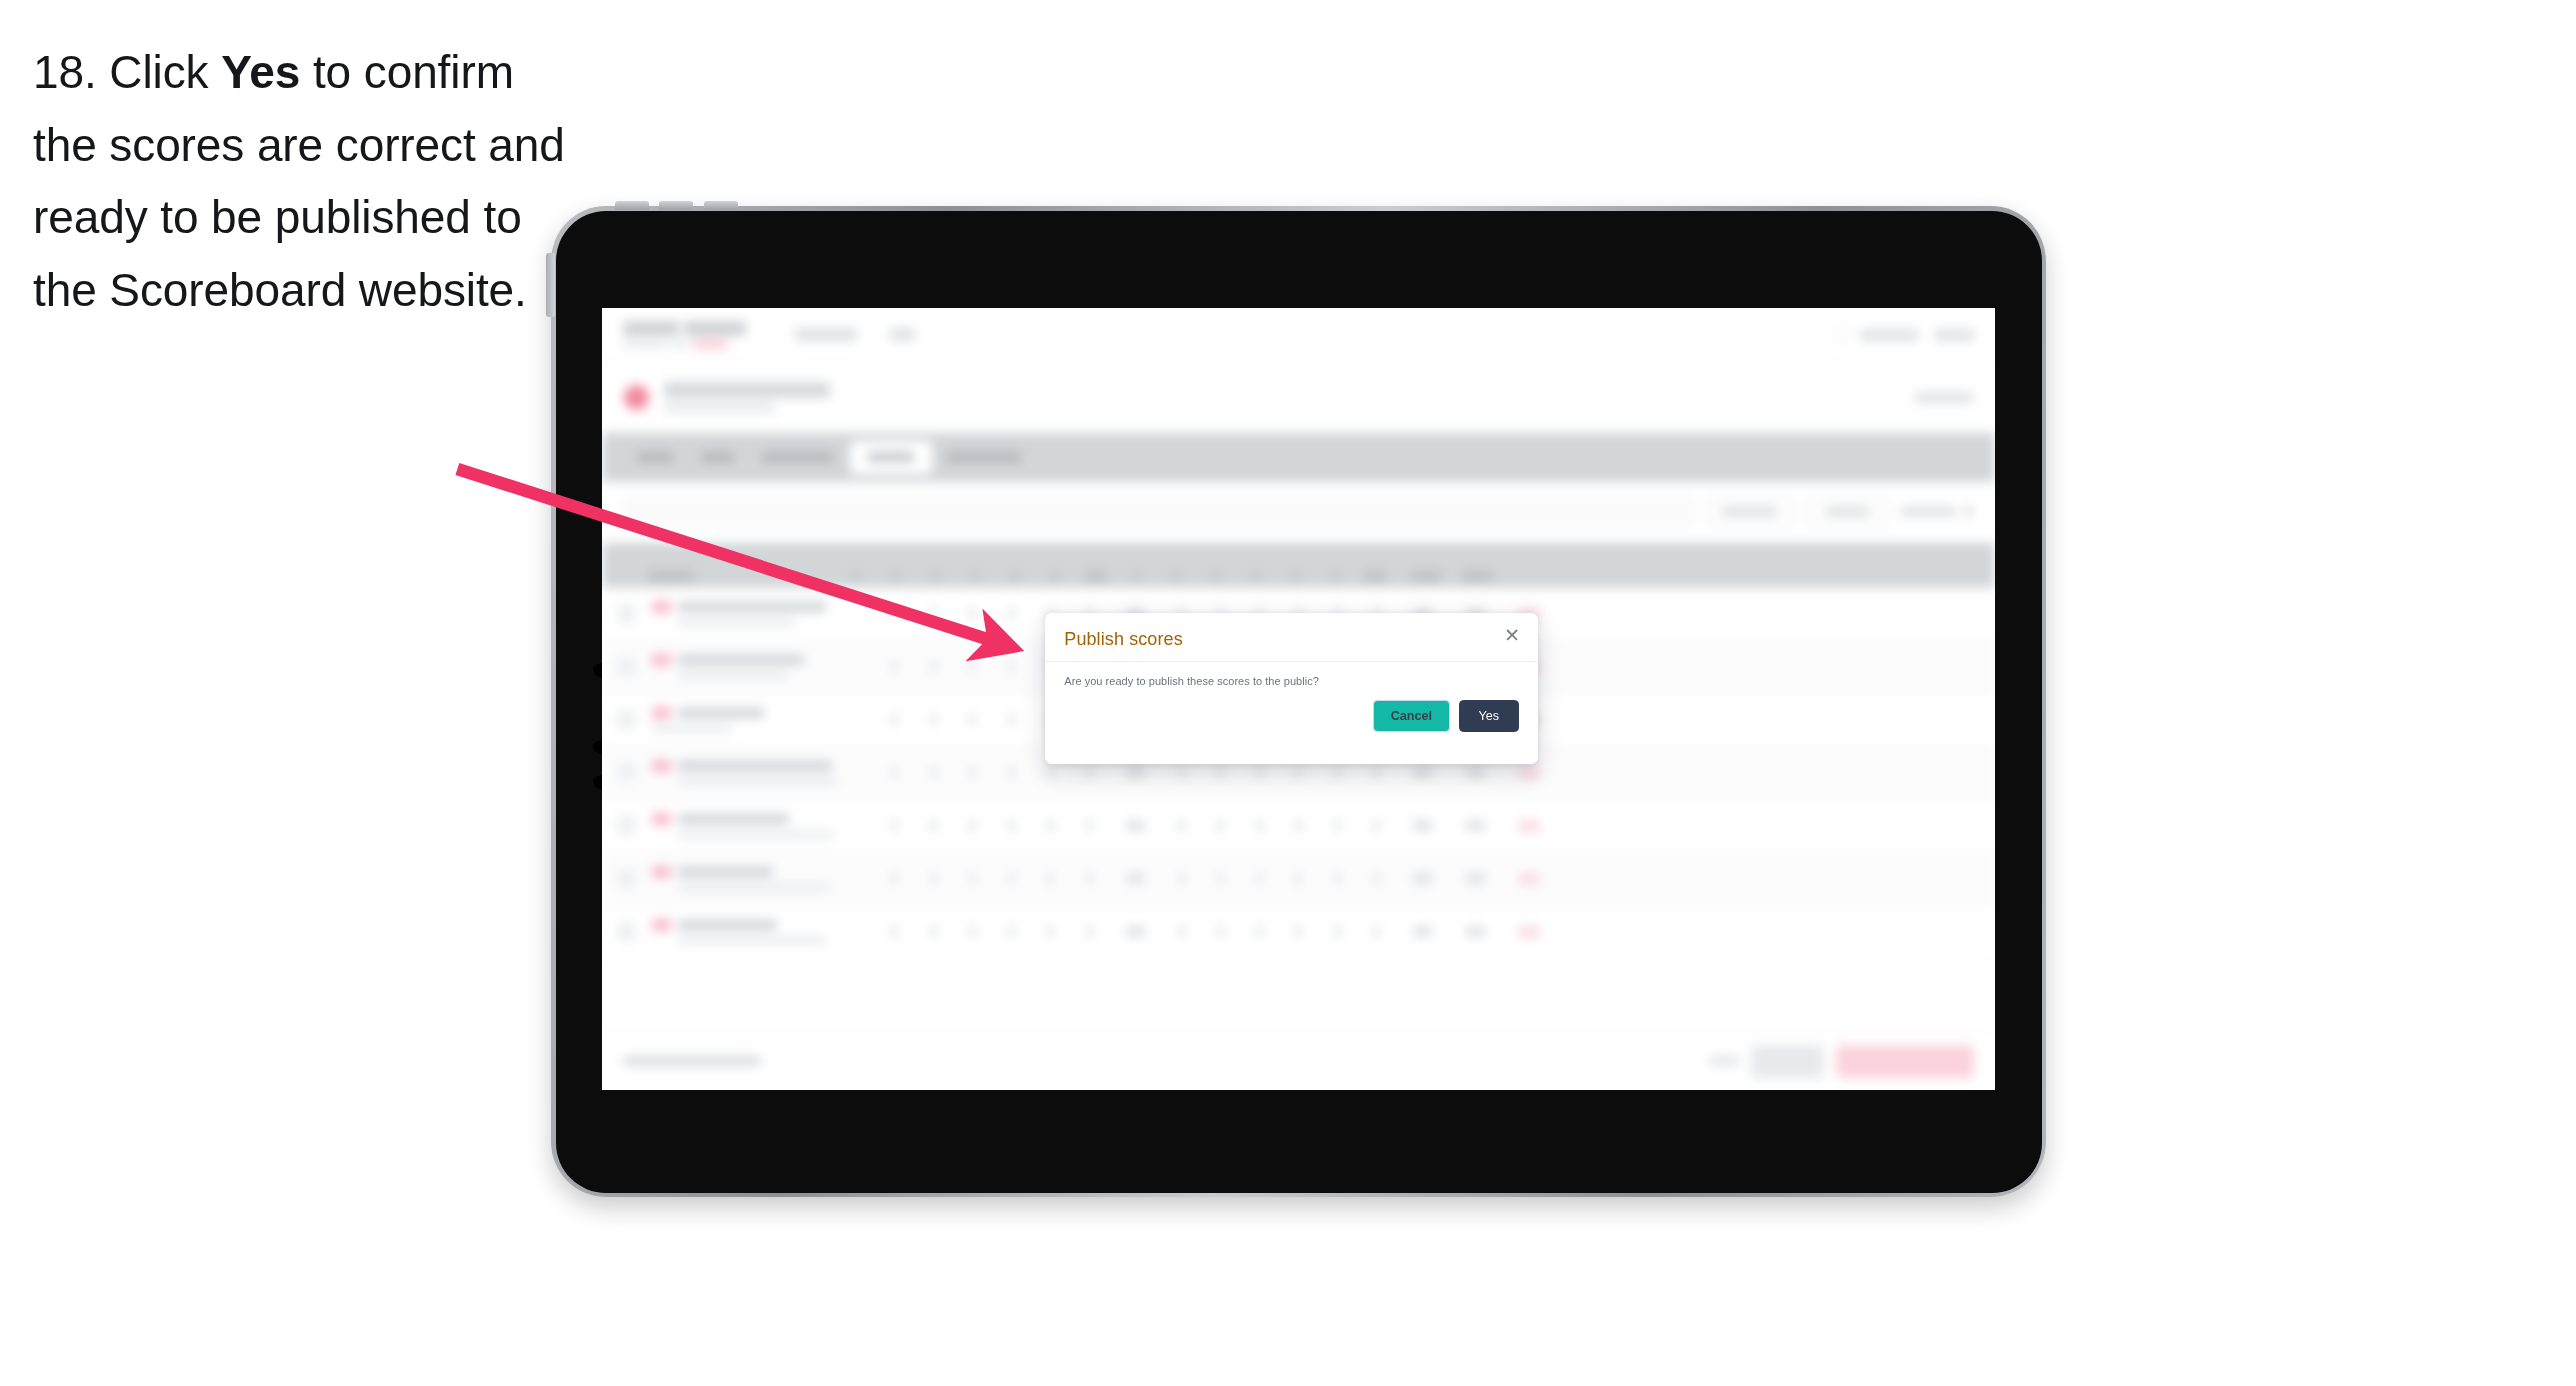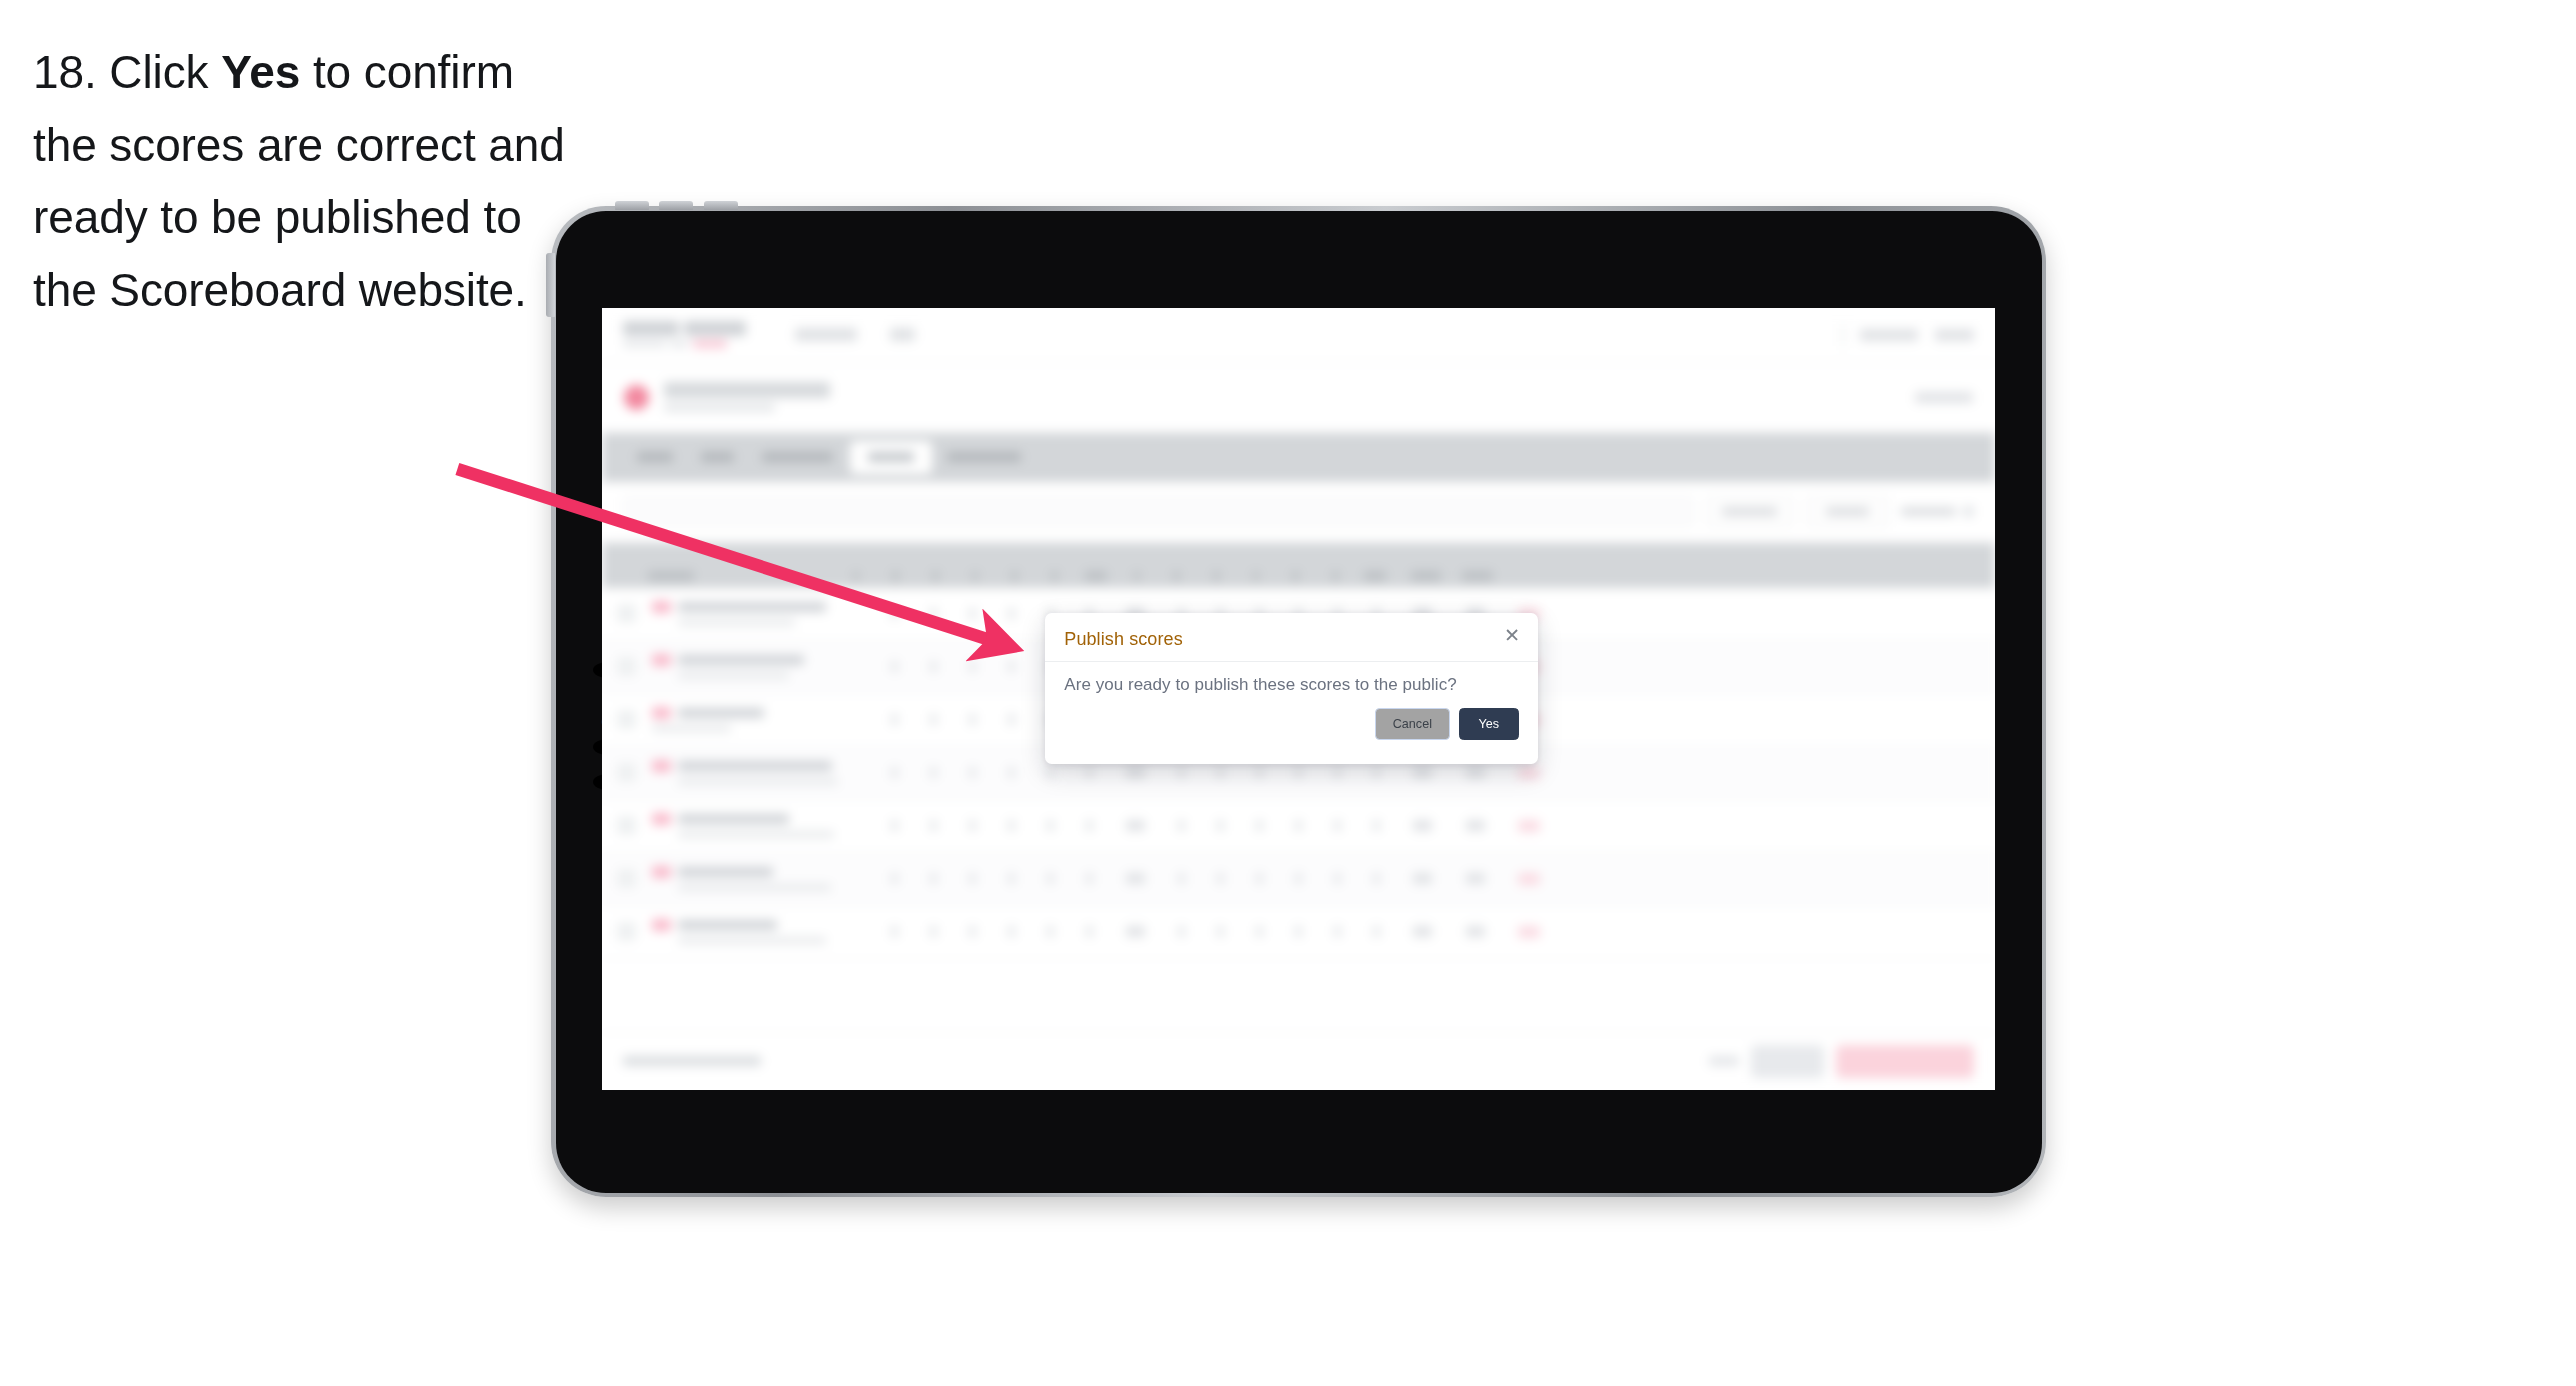--- a/index.html
+++ b/index.html
@@ -191,38 +191,39 @@
     letter-spacing: 0.1px;
   }
   .modal-close {
     position: absolute; right: 15px; top: 12px;
     width: 22px; height: 22px;
     display: flex; align-items: center; justify-content: center;
     font-size: 19.3px; line-height: 1; color: #7c828a;
     cursor: pointer; font-weight: 300;
   }
   .modal-body { padding: 13.4px 19.3px 0 19.3px; }
-  .modal-msg { font-size: 17px; color: #6b7280; letter-spacing: 0.04px; }
+  .modal-msg { font-size: 11px; color: #6b7280; letter-spacing: 0.04px; }
   .modal-actions {
     display: flex; justify-content: flex-end; gap: 9px;
     padding: 13.4px 19.3px 0 19.3px;
   }
   .btn {
     font-family: "Liberation Sans", sans-serif;
     font-size: 12.6px;
     border-radius: 4.5px;
     cursor: pointer;
     height: 32px;
     display: inline-flex; align-items: center; justify-content: center;
   }
   .btn-cancel {
-    background: #a3a3a3;
+    background: #14b8a6;
     border: 0.7px solid #c8d6ee;
     color: #3b4149;
     padding: 0 17px;
+    font-weight: bold;
   }
   .btn-yes {
     background: #2f3c52;
     border: 0.7px solid #2f3c52;
     color: #ffffff;
     padding: 0 18.6px;
   }
 
   
   #arrow { position: absolute; left: 0; top: 0; width: 2576px; height: 1386px;

